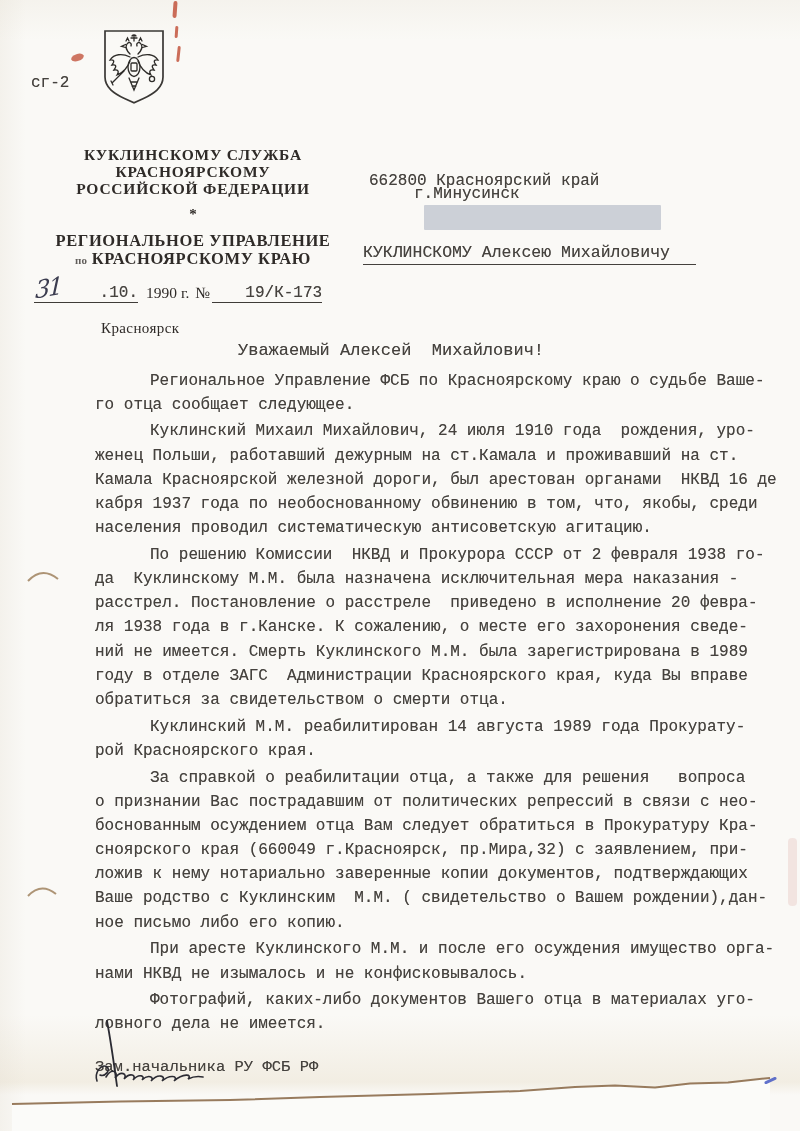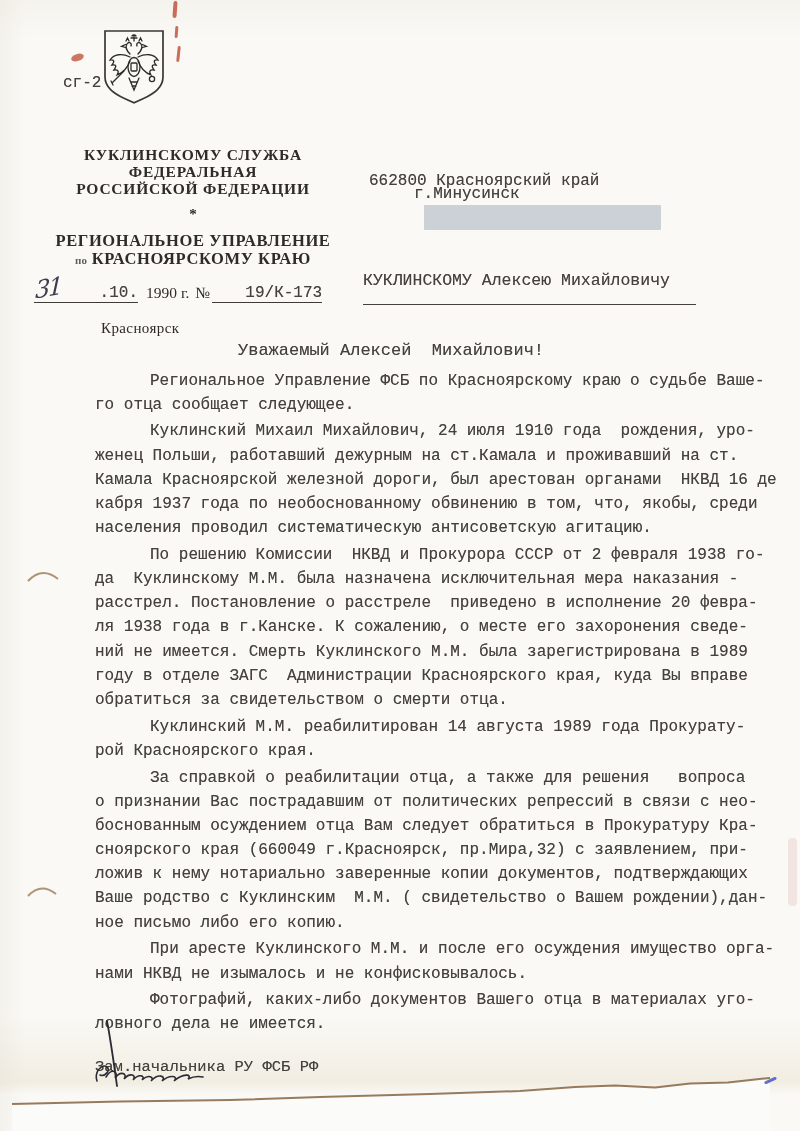--- a/index.html
+++ b/index.html
@@ -21,38 +21,38 @@
   .serif{font-family:"Liberation Serif","DejaVu Serif",serif;color:#2f2b28;}
   .lh-block{left:28px;top:146px;width:330px;text-align:center;}
   .lh-line{font-weight:bold;font-size:15.5px;letter-spacing:.8px;line-height:17px;}
   .lh-star{font-size:15px;margin-top:9px;line-height:16px;font-weight:bold;}
   .lh-line2{font-weight:bold;font-size:16.5px;letter-spacing:.6px;line-height:18px;}
   .lh-gap{height:10px;}
   .lh-prefix{font-size:11px;font-weight:bold;opacity:.75;letter-spacing:0;margin-top:40px;}
   
   .emblem{left:100px;top:27px;width:68px;height:79px;}
   
-  .corner-code{left:31px;top:74px;font-size:16px;margin-left:32px;}
+  .corner-code{left:31px;top:74px;font-size:16px;}
   
   .dateline{left:34px;top:284px;height:28px;font-size:16px;}
   .dateline .seg{display:inline-block;vertical-align:bottom;}
   .u{border-bottom:1.6px solid #3f3c38;text-align:right;}
   .hand{position:absolute;left:1px;top:-10px;font-family:"DejaVu Serif",serif;
         font-style:italic;font-size:24px;color:#3c3d50;
         transform:rotate(-10deg) skewX(-12deg);letter-spacing:-2px;}
   .d-month{width:78px;padding-left:26px;}
   .d-year{font-family:"Liberation Serif",serif;font-size:15.5px;color:#2f2b28;padding:0 4px 1px 8px;}
   .d-no{font-family:"Liberation Serif",serif;font-size:15.5px;color:#2f2b28;padding:0 2px 1px 2px;}
   .d-num{width:104px;padding-left:6px;}
   .city{left:101px;top:320px;font-size:15px;letter-spacing:.4px;}
   
   .addr1{left:369px;top:172px;font-size:16px;}
   .addr2{left:414px;top:185px;font-size:16px;}
   .redaction{left:424px;top:205px;width:237px;height:25px;background:var(--redaction,#c9cdd5);opacity:.95;border-radius:1px;}
-  .rcpt-name{left:363px;top:243px;width:333px;font-size:16.5px;border-bottom:1.7px solid #44413d;padding-bottom:14px;margin-top:28px;}
+  .rcpt-name{left:363px;top:243px;width:333px;font-size:16.5px;border-bottom:1.7px solid #44413d;padding-bottom:2px;}
   
   .salutation{left:238px;top:341px;font-size:17px;}
   .body-lines{left:95px;top:366px;width:700px;font-size:16px;}
   .body-lines .line{line-height:24.2px;height:24.2px;}
   .body-lines .line.ind{padding-left:55px;margin-top:2.5px;}
   
   .signoff{left:95px;top:1026px;font-size:15.5px;line-height:16.5px;}
   .sig-name{left:222px;top:1101px;font-size:15px;letter-spacing:.5px;}
   .sig-squiggle{left:93px;top:1057px;}
   .sig-flourish{left:100px;top:1018px;}
@@ -98,21 +98,21 @@
 
       <path d="M29,51 L34,63 L39,51 M30.5,55 h7 M32,59 h4"></path>
 
       <path d="M24,44 L12,56 M11,54 l2,4"></path>
       <circle cx="52" cy="52" r="2.6"></circle>
     </g>
   </svg>
 
   <div class="abs lh-block serif">
     <div class="lh-line">КУКЛИНСКОМУ  СЛУЖБА</div>
-    <div class="lh-line">ФЕДЕРАЛЬНАЯ</div>
+    <div class="lh-line">КРАСНОЯРСКОМУ</div>
     <div class="lh-line">РОССИЙСКОЙ ФЕДЕРАЦИИ</div>
     <div class="lh-star">*</div>
     <div class="lh-gap"></div>
     <div class="lh-line2">РЕГИОНАЛЬНОЕ УПРАВЛЕНИЕ</div>
     <div class="lh-line2"><span class="lh-prefix">по</span> <span>КРАСНОЯРСКОМУ КРАЮ</span></div>
   </div>
 
   <div class="abs dateline">
     <span class="hand">31</span><span class="seg tw u d-month">.10.</span><span class="seg d-year">1990 г.</span><span class="seg d-no">№</span><span class="seg tw u d-num">19/К-173</span>
   </div>

